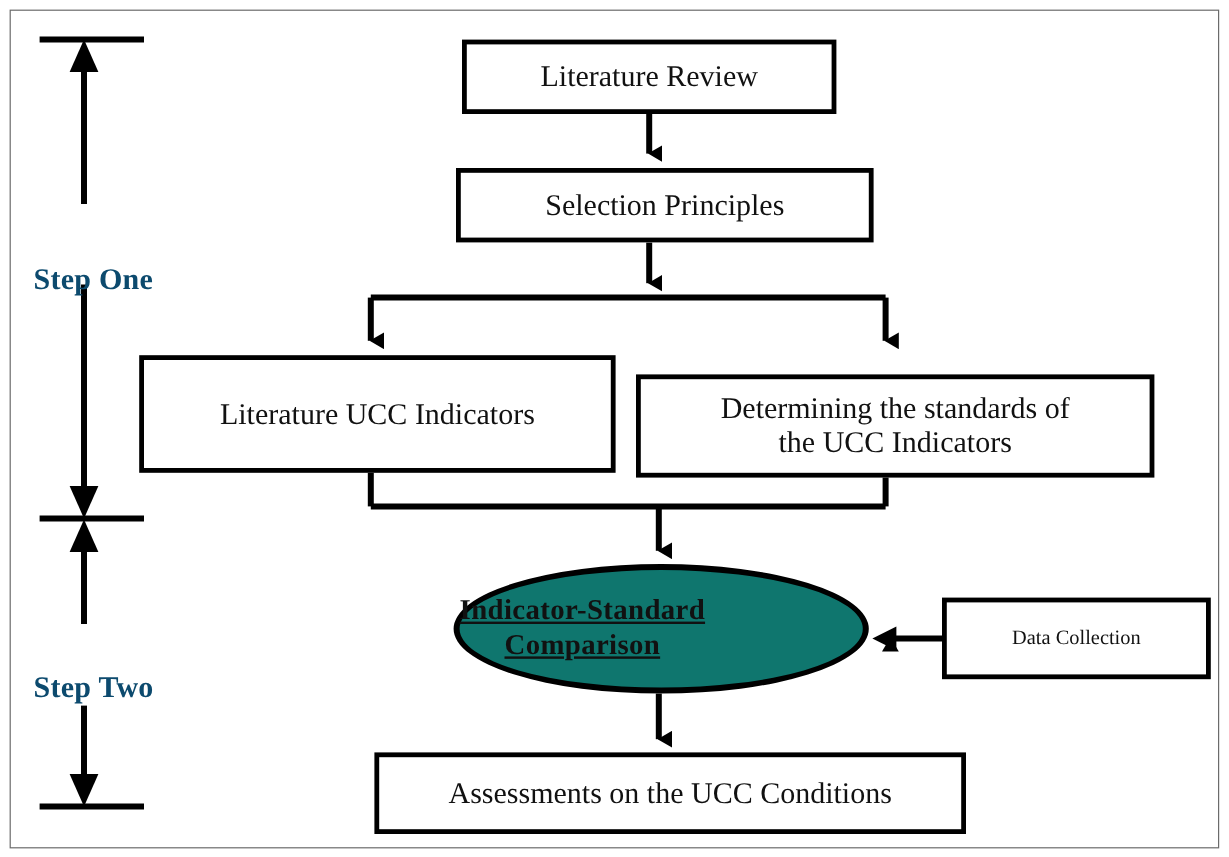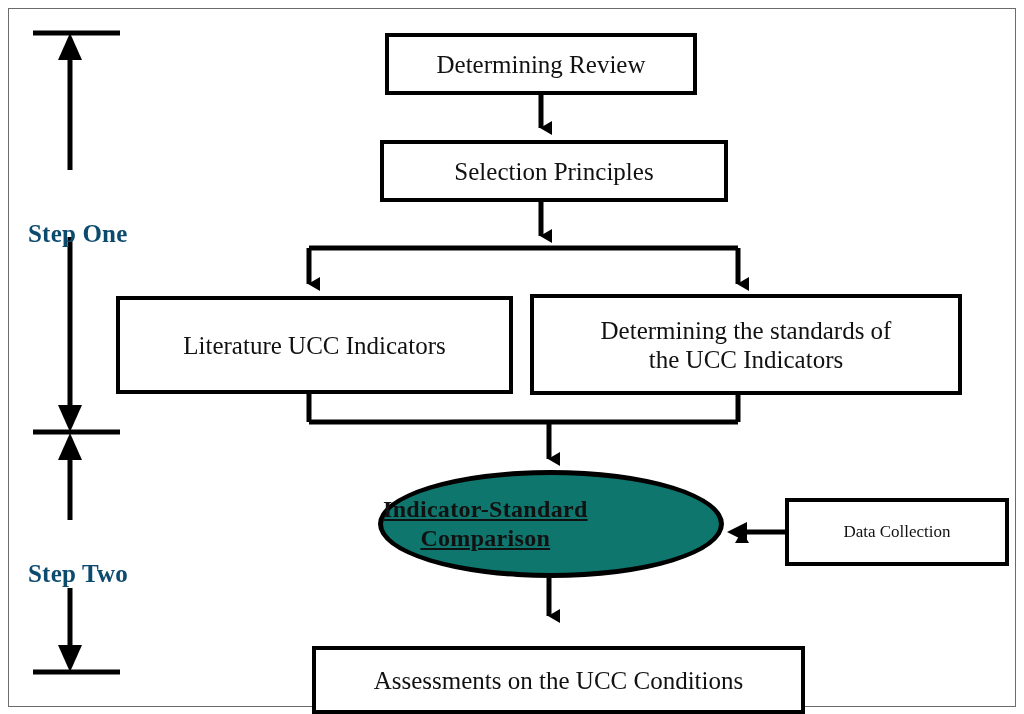--- a/index.html
+++ b/index.html
@@ -72,23 +72,23 @@
     position: absolute;
     font-weight: bold;
     color: #0c4a6e;
     white-space: nowrap;
     letter-spacing: 0.2px;
     margin-top: 32px;
   }
   .t-lit      { left: 385px; top: 33px;  width: 312px; height: 62px;  font-size: 25px; }
   .t-sel      { left: 380px; top: 140px; width: 348px; height: 62px;  font-size: 25px; }
   .t-ucc      { left: 116px; top: 296px; width: 397px; height: 98px;  font-size: 25px; }
-  .t-std      { left: 530px; top: 294px; width: 432px; height: 101px;  font-size: 25px; }
+  .t-std      { left: 530px; top: 312px; width: 432px; height: 86px;  font-size: 25px; }
   .t-data     { left: 785px; top: 498px; width: 224px; height: 68px;  font-size: 17px; }
-  .t-assess   { left: 312px; top: 627px; width: 493px; height: 68px;  font-size: 25px; margin-top: 19px; }
+  .t-assess   { left: 312px; top: 627px; width: 493px; height: 68px;  font-size: 25px; }
   .t-ellipse  { left: 378px; top: 470px; width: 346px; height: 108px; font-size: 24px; }
   .s-one { left: 28px; top: 188px; font-size: 25px; }
   .s-two { left: 28px; top: 528px; font-size: 25px; }
 </style>
 </head>
 <body>
 
 <div id="canvas">
 
   <div id="figure-frame"></div>
@@ -144,21 +144,21 @@
       <path d="M70,432 L58,405 L82,405 Z"></path>
       <path d="M70,433 L58,460 L82,460 Z"></path>
       <path d="M70,672 L58,645 L82,645 Z"></path>
     </g>
   </svg>
 
   <div class="step-label s-one">Step One</div>
   <div class="step-label s-two">Step Two</div>
 
   <div class="node-box t-lit">
-    <span class="node-label">Determining Review</span>
+    <span class="node-label">Literature Review</span>
   </div>
 
   <div class="node-box t-sel">
     <span class="node-label">Selection Principles</span>
   </div>
 
   <div class="node-box t-ucc">
     <span class="node-label">Literature UCC Indicators</span>
   </div>
 

